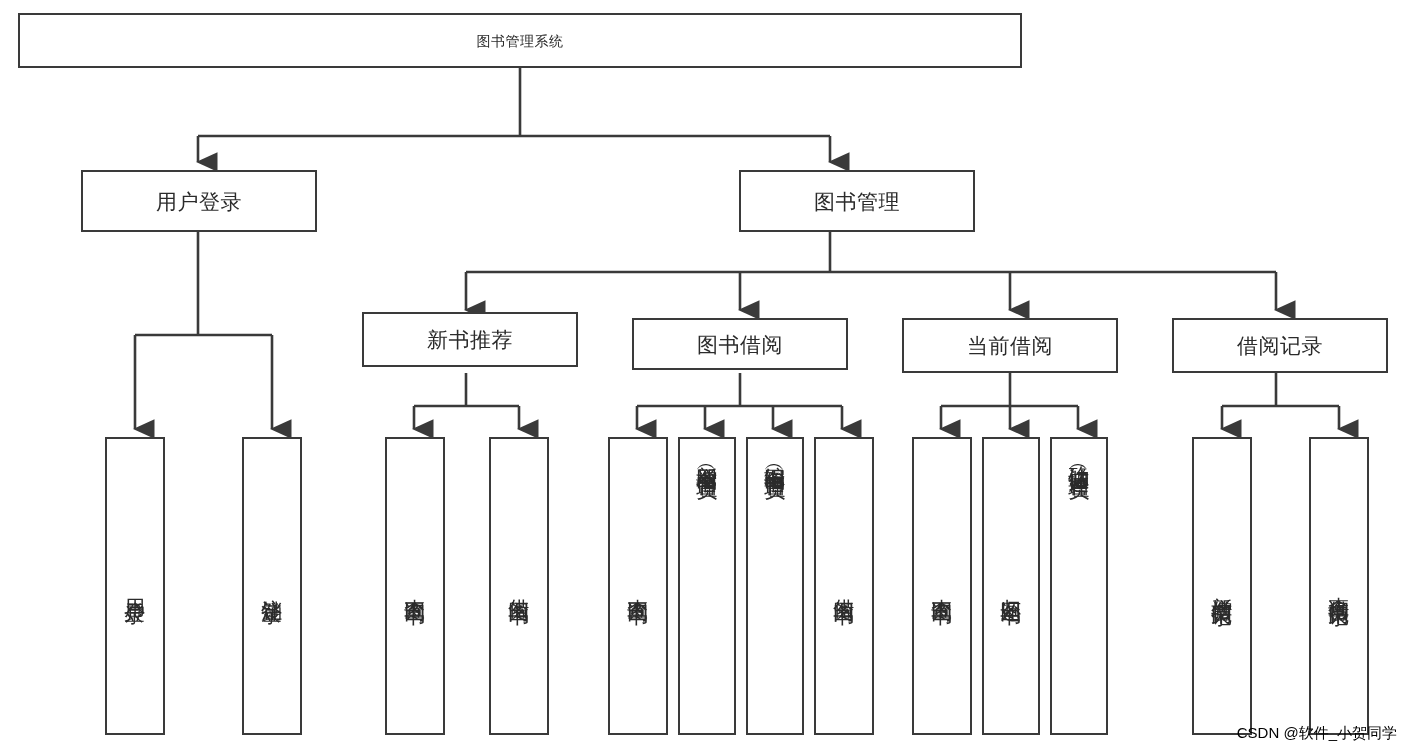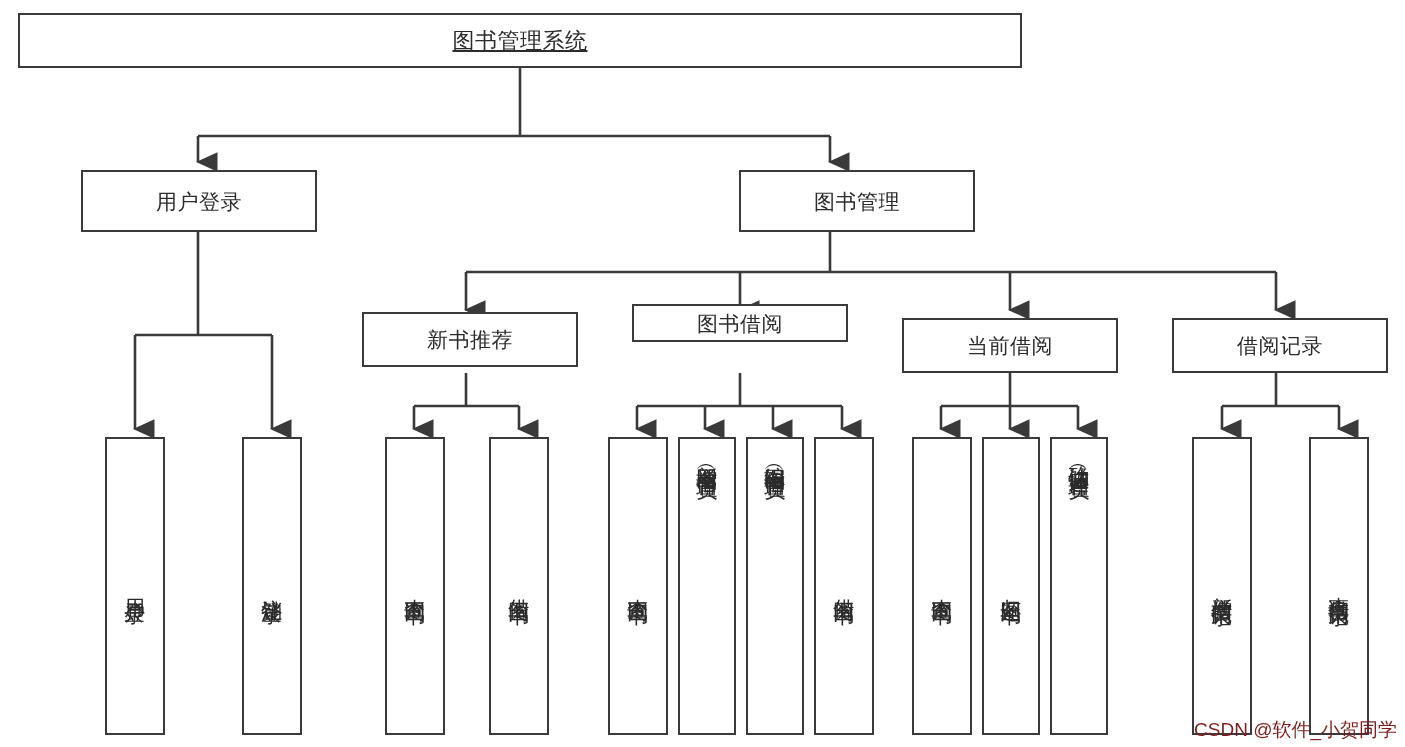--- a/index.html
+++ b/index.html
@@ -43,22 +43,21 @@
     text-align: center;
     letter-spacing: 0.5px;
     white-space: nowrap;
   }
   
   .node.horiz .label {
     font-size: 21px;
     line-height: 1;
   }
   .node.root .label {
-    font-size: 22px;
-    text-decoration: underline;
+    font-size: 14px;
   }
   
   .node.vert {
     align-items: flex-start;
     justify-content: center;
     padding-top: 10px;
   }
   .node.vert .label {
     writing-mode: vertical-rl;
     text-orientation: upright;
@@ -70,22 +69,22 @@
   
   .node.vert.center {
     align-items: center;
     padding-top: 0;
   }
   
   #watermark {
     position: absolute;
     right: 8px;
     bottom: 4px;
-    font-size: 19px;
-    color: #7f1d1d;
+    font-size: 15px;
+    color: #000000;
     white-space: nowrap;
     user-select: none;
   }
 </style>
 </head>
 <body>
 
 <div id="canvas">
 
   <svg id="wires" viewBox="0 0 1405 747" xmlns="http://www.w3.org/2000/svg">
@@ -150,21 +149,21 @@
   </div>
 
   <div class="node horiz" style="left:711px; top:170px; width:236px; height:62px;margin-left:28px;">
     <span class="label">图书管理</span>
   </div>
 
   <div class="node horiz" style="left:362px; top:312px; width:216px; height:55px;">
     <span class="label">新书推荐</span>
   </div>
 
-  <div class="node horiz" style="left:632px; top:304px; width:216px; height:38px;">
+  <div class="node horiz" style="left:632px; top:318px; width:216px; height:52px;">
     <span class="label">图书借阅</span>
   </div>
 
   <div class="node horiz" style="left:902px; top:318px; width:216px; height:55px;">
     <span class="label">当前借阅</span>
   </div>
 
   <div class="node horiz" style="left:1172px; top:318px; width:216px; height:55px;">
     <span class="label">借阅记录</span>
   </div>

